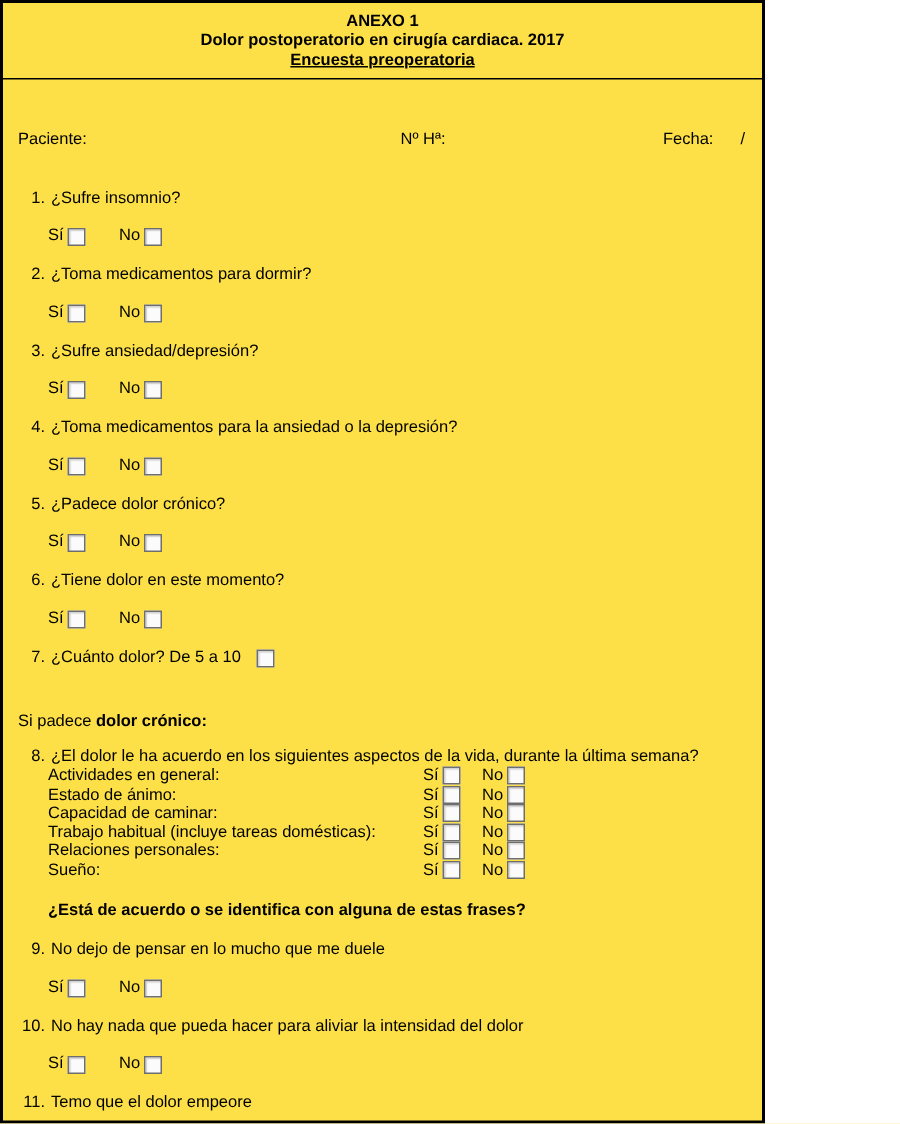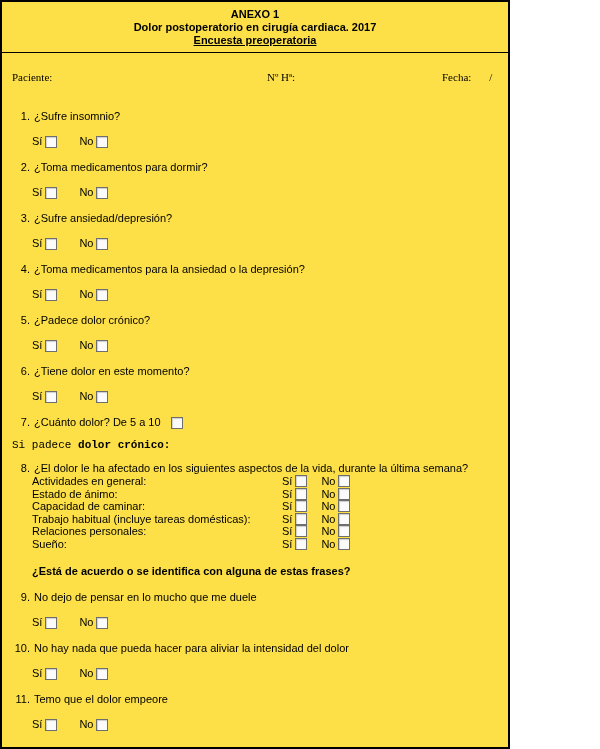--- a/index.html
+++ b/index.html
@@ -14,21 +14,21 @@
     font-size: 11px;
     line-height: 13px;
     padding: 0 10px;
     overflow: hidden;
   }
   .header { padding-top: 6px; text-align: center; font-weight: bold; }
   .header div { line-height: 13px; }
   .underline { text-decoration: underline; }
   .rule { border-top: 1px solid #000; margin: 5px -10px 0 -10px; }
 
-  .patient-row { margin-top: 18px; display: flex; align-items: flex-start; font-family: Liberation Serif, serif; }
+  .patient-row { margin-top: 34px; display: flex; align-items: flex-start; }
   .p-col1 { width: 225px; flex: none; }
   .p-col2 { width: 175px; flex: none; padding-left: 30px; }
   .p-fecha { flex: none; }
   .slash { margin-left: 18px; }
 
   .q { display: flex; margin-top: 13px; align-items: center; }
   .q.first { margin-top: 26px; }
   .q-num { width: 18px; text-align: right; margin-right: 4px; flex: none; }
   .q-text { flex: none; }
 
@@ -38,21 +38,21 @@
     width: 10px; height: 10px;
     border: 1px solid #6e6e6e;
     background: #fbfbfb;
     box-shadow: inset 1px 1px 1px rgba(0,0,0,0.18);
     margin-left: 3px;
     flex: none;
   }
   .no-gap { margin-left: 22px; text-align: center; }
   .q7-box { margin-left: 10px; }
 
-  .chronic-line { margin-top: 10px; font-family: Liberation Mono, monospace; }
+  .chronic-line { margin-top: 30px; }
   .chronic-line b { font-weight: bold; }
 
   .sub-rows { margin-left: 20px; }
   .sub-row { display: flex; align-items: center; height: 12.5px; line-height: 12.5px; }
   .sub-label { width: 250px; flex: none; }
   .sub-row .no-gap { margin-left: 14px; }
 
   .frases-line { margin: 15px 0 0 20px; font-weight: bold; }
 </style>
 </head>
@@ -147,21 +147,21 @@
     <span class="cb q7-box"></span>
   </div>
 
   <div class="chronic-line">
     <span>Si padece</span>
     <b>dolor crónico:</b>
   </div>
 
   <div class="q" style="margin-top:10px;">
     <span class="q-num">8.</span>
-    <span class="q-text">¿El dolor le ha afectado en los siguientes aspectos de la vida, durante la última semana?</span>
+    <span class="q-text">¿El dolor le ha acuerdo en los siguientes aspectos de la vida, durante la última semana?</span>
   </div>
   <div class="sub-rows">
     <div class="sub-row">
       <span class="sub-label">Actividades en general:</span>
       <span>Sí</span>
       <span class="cb"></span>
       <span class="no-gap">No</span>
       <span class="cb"></span>
     </div>
     <div class="sub-row">

